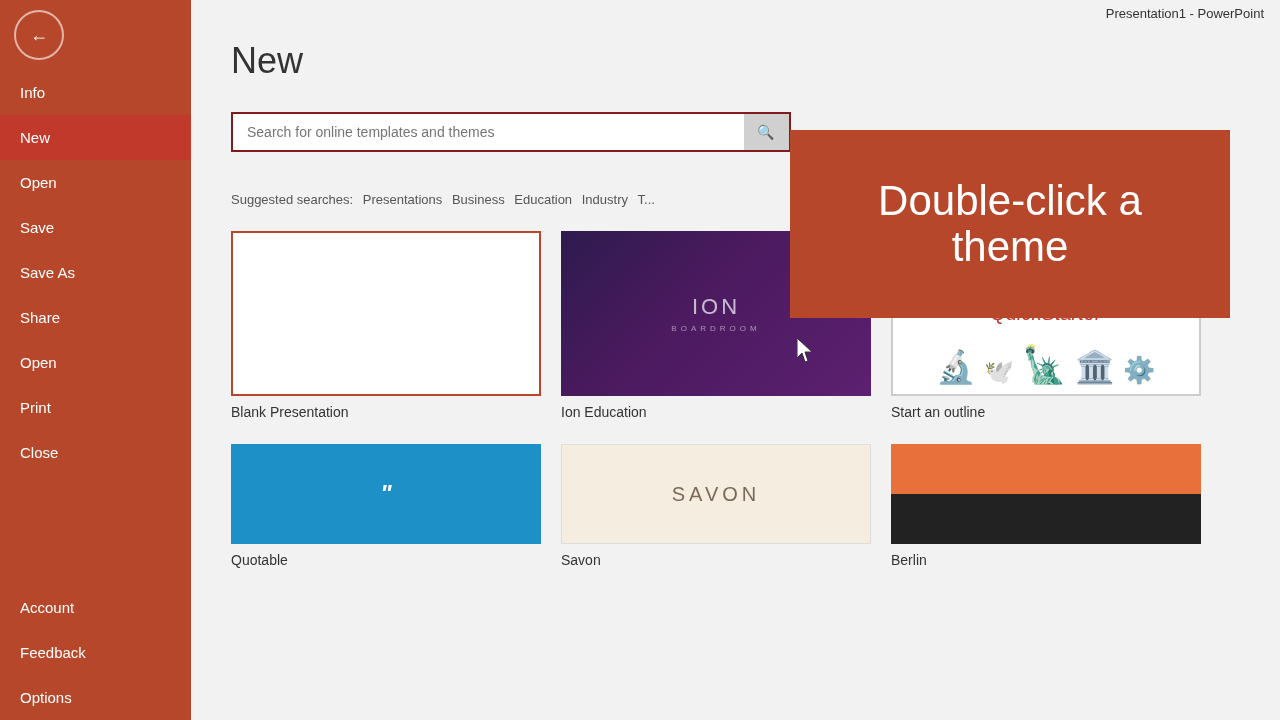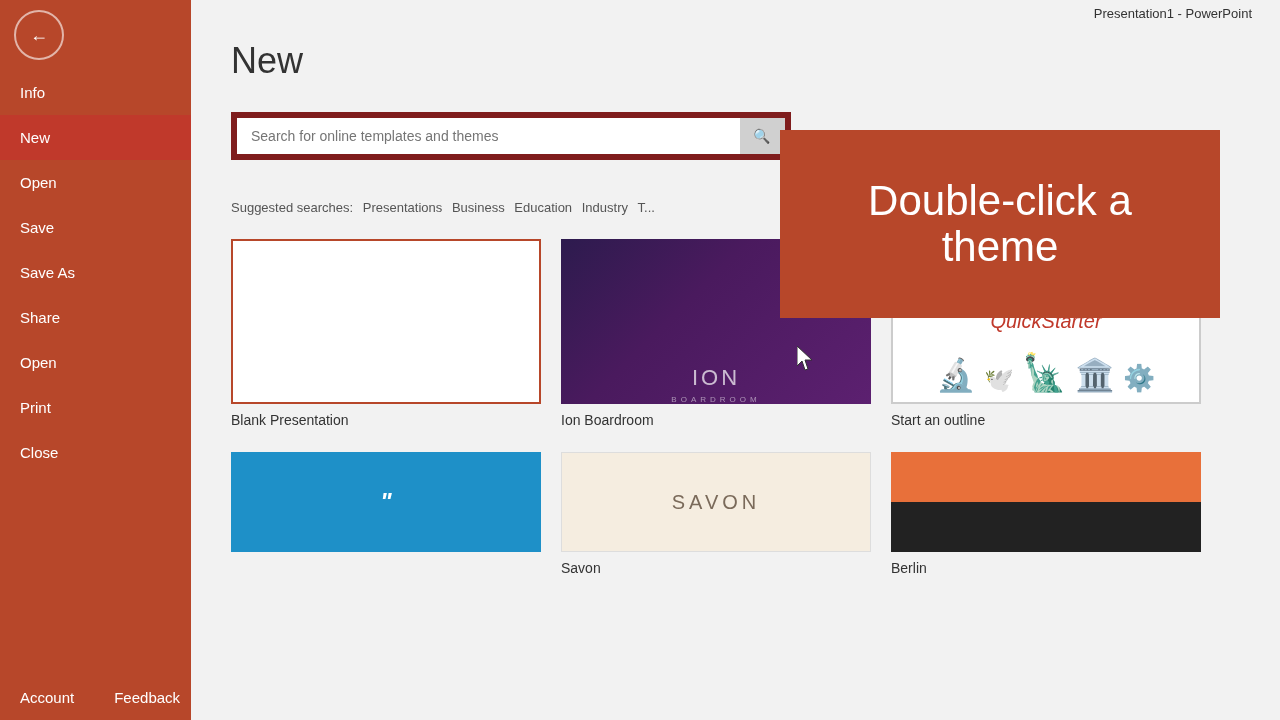--- a/index.html
+++ b/index.html
@@ -1,20 +1,20 @@
 <!DOCTYPE html>
 <html><head>
   <meta charset="utf-8">
   <style>
     * { margin: 0; padding: 0; box-sizing: border-box; }
     body { font-family: 'Segoe UI', Arial, sans-serif; width: 1280px; height: 720px; overflow: hidden; display: flex; flex-direction: column; background: #f2f2f2; }
 
     .title-bar {
       position: absolute;
-      top: 0; right: 12px;
+      top: 0; right: 0;
       padding: 6px 16px;
       font-size: 13px;
       color: #333;
       z-index: 10;
       background: #f2f2f2;
     }
 
     .app-layout {
       display: flex;
       width: 1280px;
@@ -59,21 +59,21 @@
       display: flex;
       align-items: flex-start;
     }
 
     .sidebar-item.active {
       background: #c0392b;
     }
 
     .sidebar-bottom {
       display: flex;
-      flex-direction: row;
+      flex-direction: column;
     }
 
     
     .main-content {
       flex: 1;
       background: #f2f2f2;
       padding: 40px 40px 20px 40px;
       overflow-y: auto;
       position: relative;
     }
@@ -82,21 +82,21 @@
       font-size: 36px;
       font-weight: 300;
       color: #333;
       margin-bottom: 30px;
     }
 
     .search-bar {
       display: flex;
       align-items: center;
       width: 560px;
-      border: 6px solid #7f1d1d;
+      border: 2px solid #7f1d1d;
       background: white;
       margin-bottom: 14px;
     }
 
     .search-bar input {
       border: none;
       outline: none;
       flex: 1;
       padding: 10px 14px;
       font-size: 14px;
@@ -169,21 +169,20 @@
     
     .blank-thumb {
       background: white;
       border: 2px solid #a0a0a0;
     }
 
     
     .ion-thumb {
       background: linear-gradient(135deg, #2d1b4e 0%, #4a1a5e 40%, #5c2070 100%);
       border: none;
-      align-items: flex-end;
     }
 
     .ion-text {
       color: rgba(255,255,255,0.7);
       font-size: 22px;
       font-weight: 300;
       letter-spacing: 3px;
       text-align: center;
     }
 
@@ -226,21 +225,21 @@
       font-style: italic;
       font-weight: 400;
       z-index: 2;
       position: relative;
     }
 
     
     .tooltip-overlay {
       position: absolute;
       top: 130px;
-      right: 60px;
+      right: 50px;
       width: 440px;
       height: 188px;
       background: #b7472a;
       display: flex;
       align-items: center;
       justify-content: center;
       z-index: 20;
       padding: 20px 30px;
     }
 
@@ -392,21 +391,21 @@
             <div class="ion-sub">BOARDROOM</div>
           </div>
           <div class="ion-badge"></div>
 
           <div class="cursor-overlay">
             <svg width="24" height="28" viewBox="0 0 24 28">
               <polygon points="0,0 0,20 5,15 8,24 11,23 8,14 15,14" fill="white" stroke="#333" stroke-width="1"></polygon>
             </svg>
           </div>
         </div>
-        <div class="template-label">Ion Boardroom</div>
+        <div class="template-label">Ion Education</div>
       </div>
 
       <div class="template-card">
         <div class="template-thumb qs-thumb">
           <span class="qs-title">QuickStarter</span>
           <div class="qs-icon-group">
             <span style="font-size:32px;">🔬</span>
             <span style="font-size:24px;">🕊️</span>
             <span style="font-size:36px;">🗽</span>
             <span style="font-size:32px;">🏛️</span>
@@ -417,20 +416,21 @@
       </div>
 
     </div>
 
     <div class="template-row2">
 
       <div class="template-card">
         <div class="template-thumb quotable-thumb" style="background:#1e90c8; height:100px;">
           <span class="quotable-text" style="color:white; font-size:24px; font-style:italic; font-weight:700;">"</span>
         </div>
+        <div class="template-label">Quotable</div>
       </div>
 
       <div class="template-card">
         <div class="template-thumb savon-thumb" style="height:100px; background:#f5ede0; border: 1px solid #ddd;">
           <span class="savon-text">SAVON</span>
         </div>
         <div class="template-label">Savon</div>
       </div>
 
       <div class="template-card">

